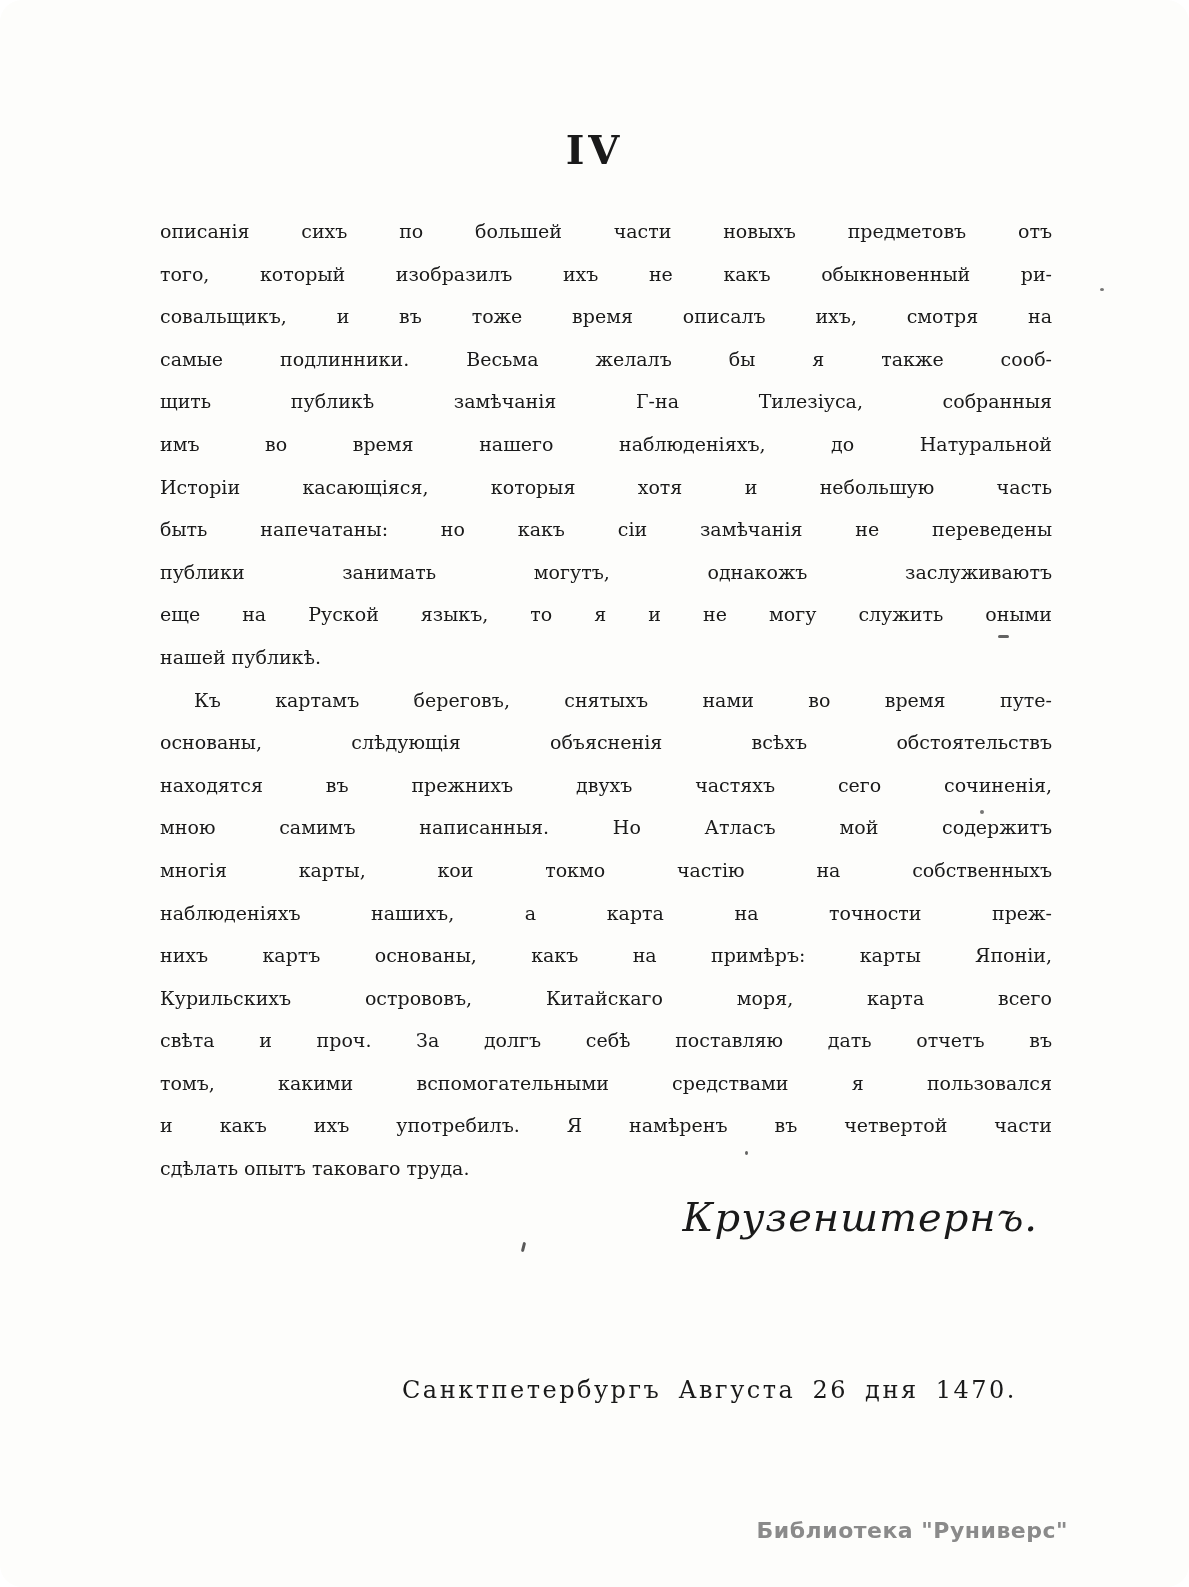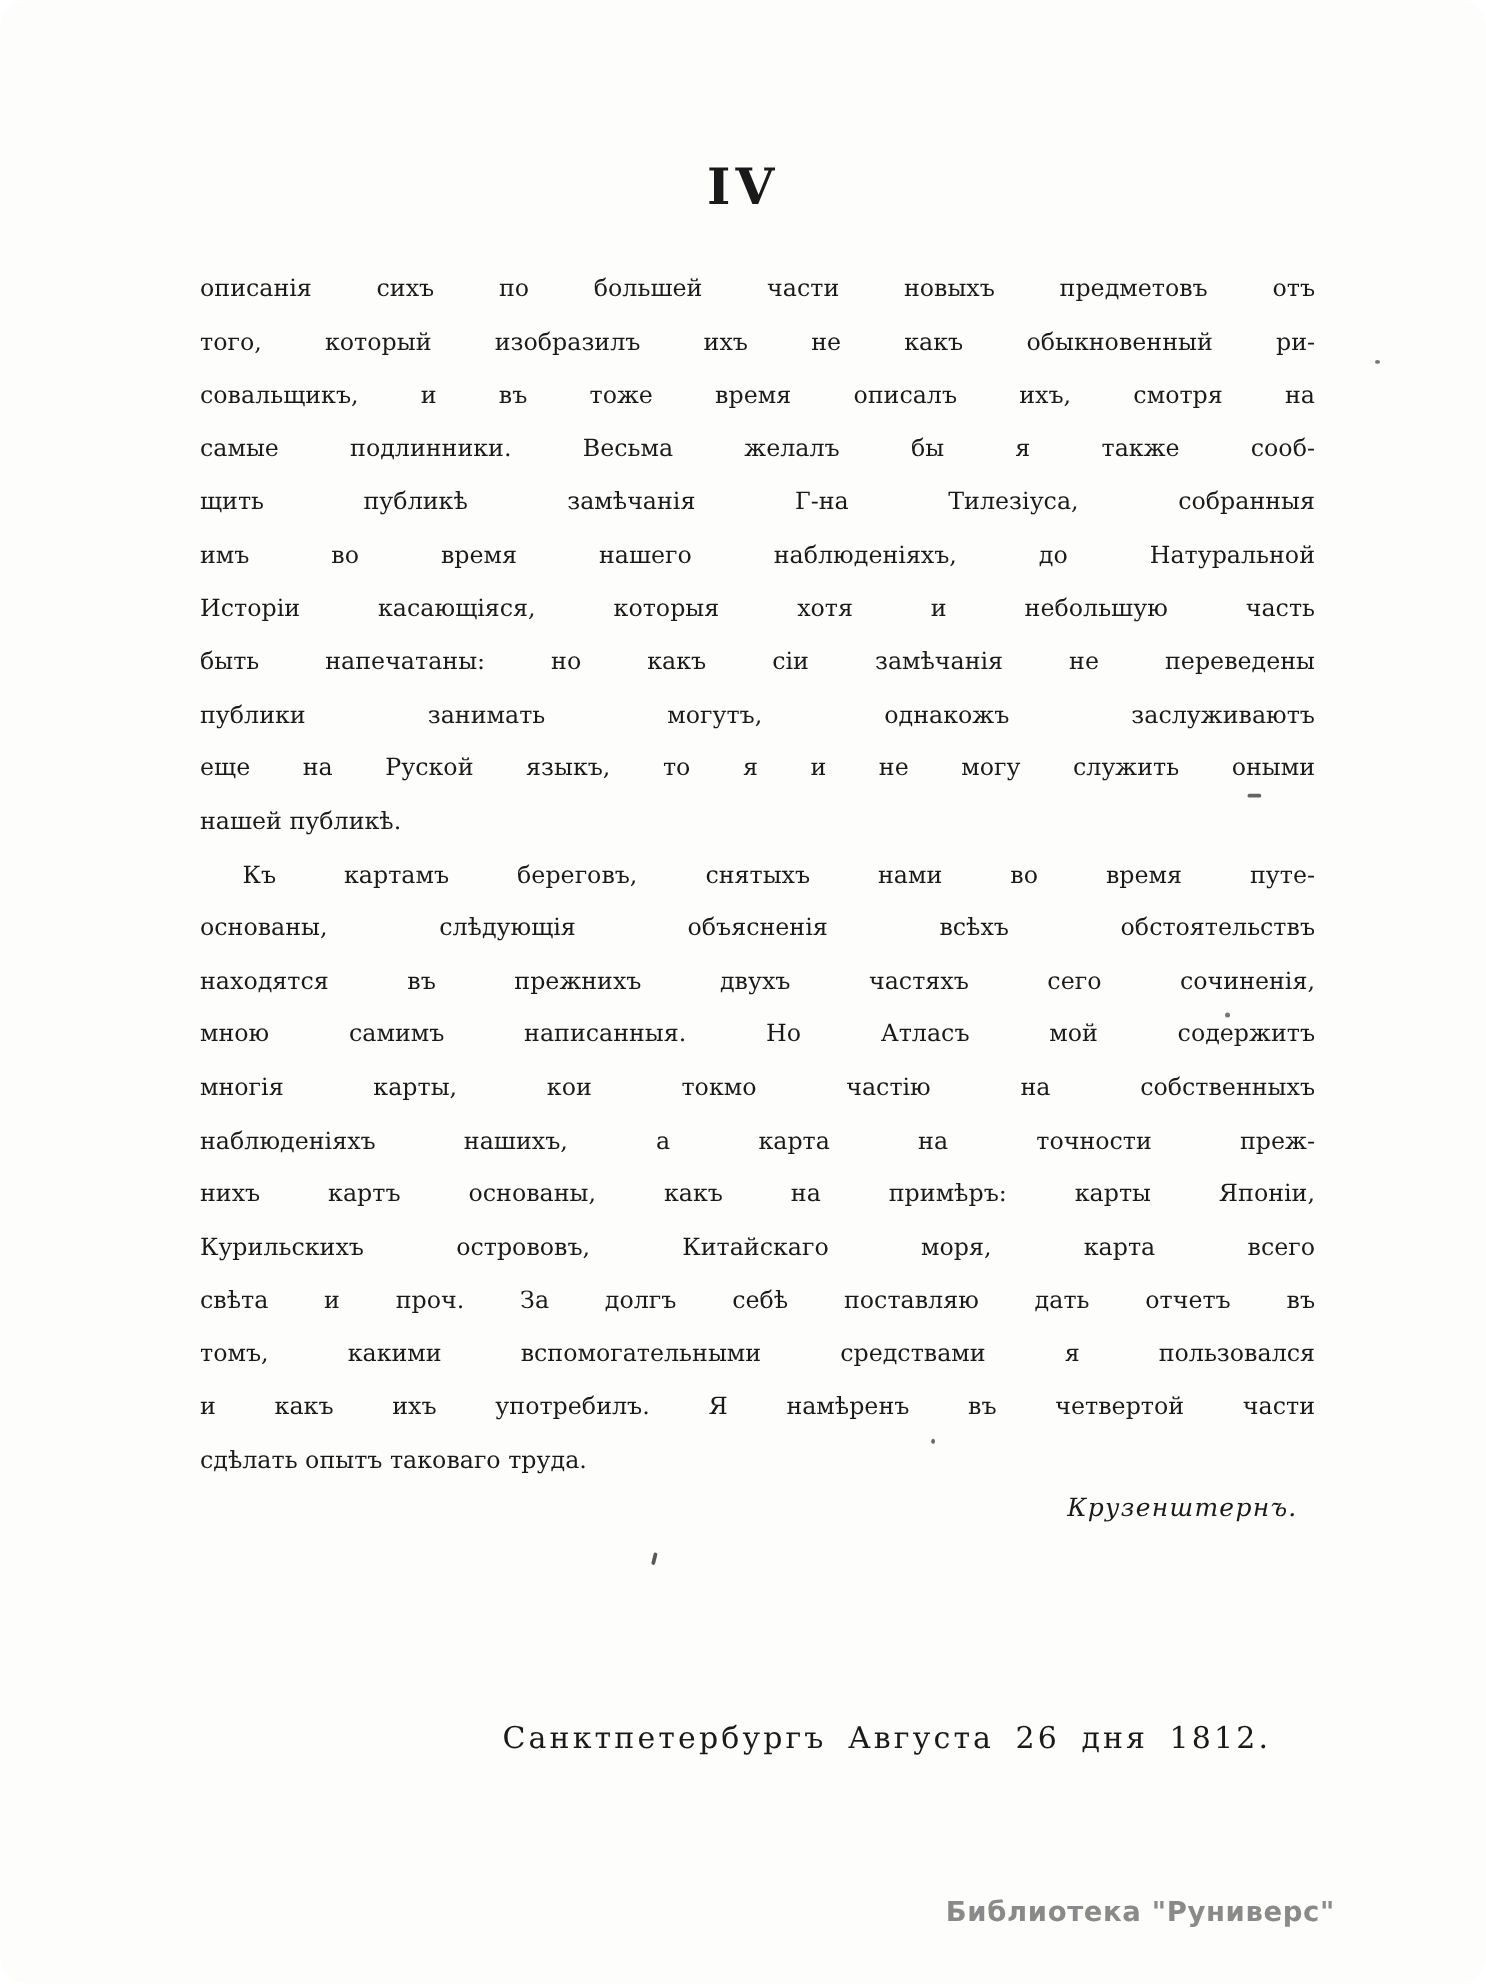--- a/index.html
+++ b/index.html
@@ -46,21 +46,21 @@
   .line.indent { text-indent: 34px; }
   .it { }
 
   .signature {
     position: absolute;
     left: 148px;
     top: 1194px;
     width: 890px;
     text-align: right;
     font-style: italic;
-    font-size: 20px;
+    font-size: 40px;
     letter-spacing: 1px;
   }
 
   .dateline {
     position: absolute;
     left: 402px;
     top: 1376px;
     font-size: 24px;
     letter-spacing: 2.5px;
     word-spacing: 7px;
@@ -122,21 +122,21 @@
       <div class="line">свѣта и проч. За долгъ себѣ поставляю дать отчетъ въ</div>
       <div class="line">томъ, какими вспомогательными средствами я пользовался</div>
       <div class="line">и какъ ихъ употребилъ. Я намѣренъ въ четвертой части</div>
       <div class="line last">сдѣлать опытъ таковаго труда.</div>
     </div>
 
   </div>
 
   <div class="signature">Крузенштернъ.</div>
 
-  <div class="dateline">Санктпетербургъ Августа 26 дня 1812.</div>
+  <div class="dateline">Санктпетербургъ Августа 26 дня 1470.</div>
 
   <div class="watermark">Библиотека "Руниверс"</div>
 
   <div class="speck s1"></div>
   <div class="speck s2"></div>
   <div class="speck s3"></div>
   <div class="speck s4"></div>
   <div class="speck s5"></div>
 
 </div>

